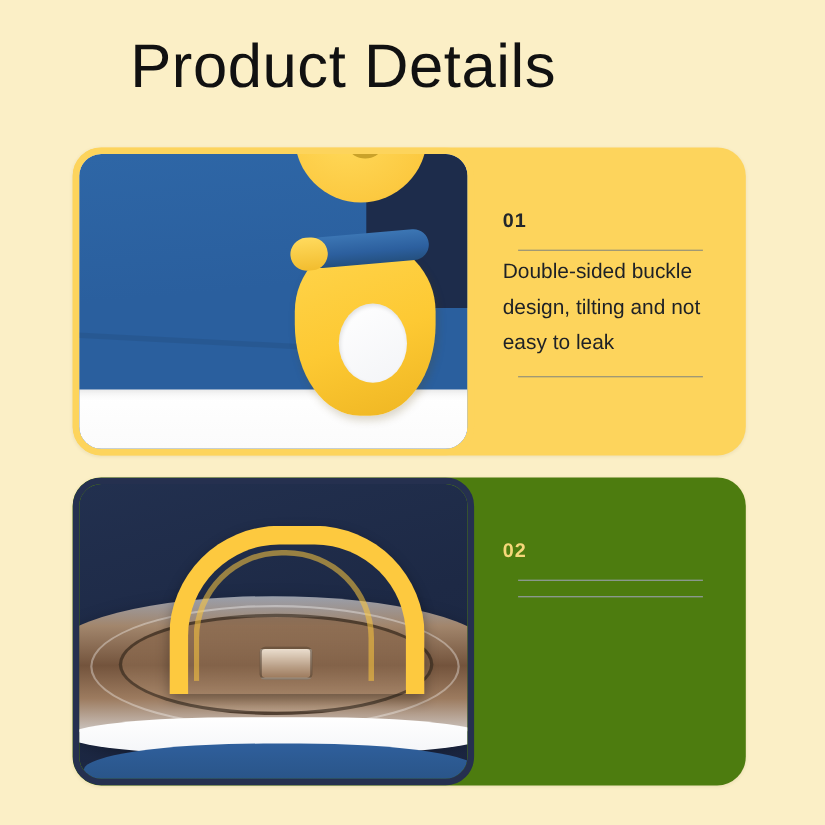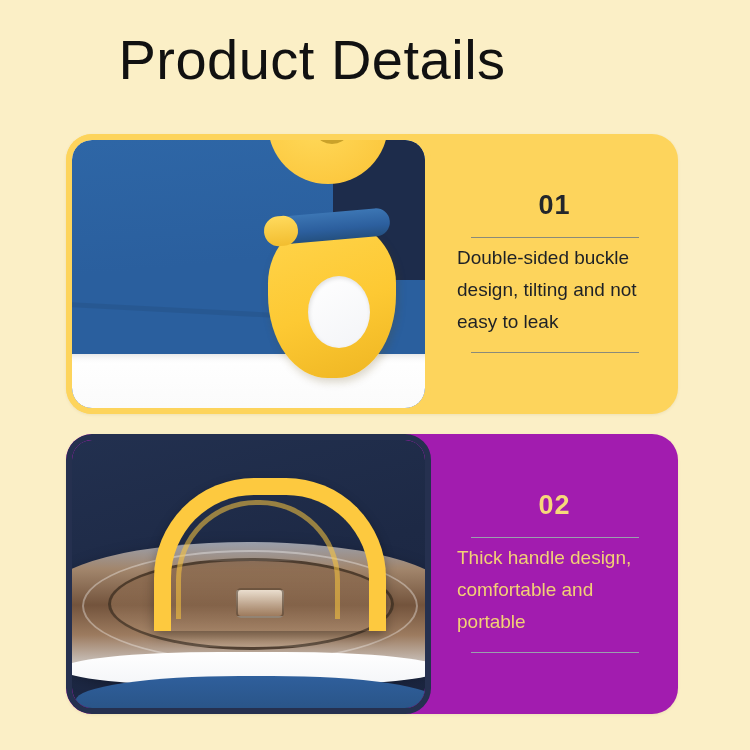--- a/index.html
+++ b/index.html
@@ -34,21 +34,21 @@
     position: absolute;
     left: 66px;
     width: 612px;
     height: 280px;
     border-radius: 26px;
     overflow: hidden;
     display: flex;
     box-shadow: 0 1px 3px rgba(120,100,40,0.10);
   }
   .card-1 { top: 134px;  background: #FDD45C; }
-  .card-2 { top: 434px;  background: #a21caf; }
+  .card-2 { top: 434px;  background: #4d7c0f; }
 
   
   .photo {
     position: relative;
     width: 365px;
     height: 280px;
     flex: 0 0 365px;
     overflow: hidden;
     border-radius: 26px 0 0 26px;
   }
@@ -268,22 +268,22 @@
   }
 
   
   .info {
     flex: 1;
     position: relative;
     padding: 0 26px;
     box-sizing: border-box;
   }
   .num {
-    text-align: center;
-    font-size: 27px;
+    text-align: left;
+    font-size: 18px;
     font-weight: bold;
     letter-spacing: 1px;
     margin-top: 56px;
   }
   .divider {
     height: 1px;
     margin: 16px auto 0 auto;
     width: 168px;
   }
   .divider.bottom { margin-top: 14px; }
@@ -341,16 +341,15 @@
       <div class="p2-handle-in"></div>
       <div class="p2-clip"></div>
       <div class="p2-base-white"></div>
       <div class="p2-base-blue"></div>
     </div>
   </div>
 
   <div class="info">
     <div class="num">02</div>
     <div class="divider top"></div>
-    <div class="desc">Thick handle design, comfortable and portable</div>
     <div class="divider bottom"></div>
   </div>
 </div>
 
 </body></html>

